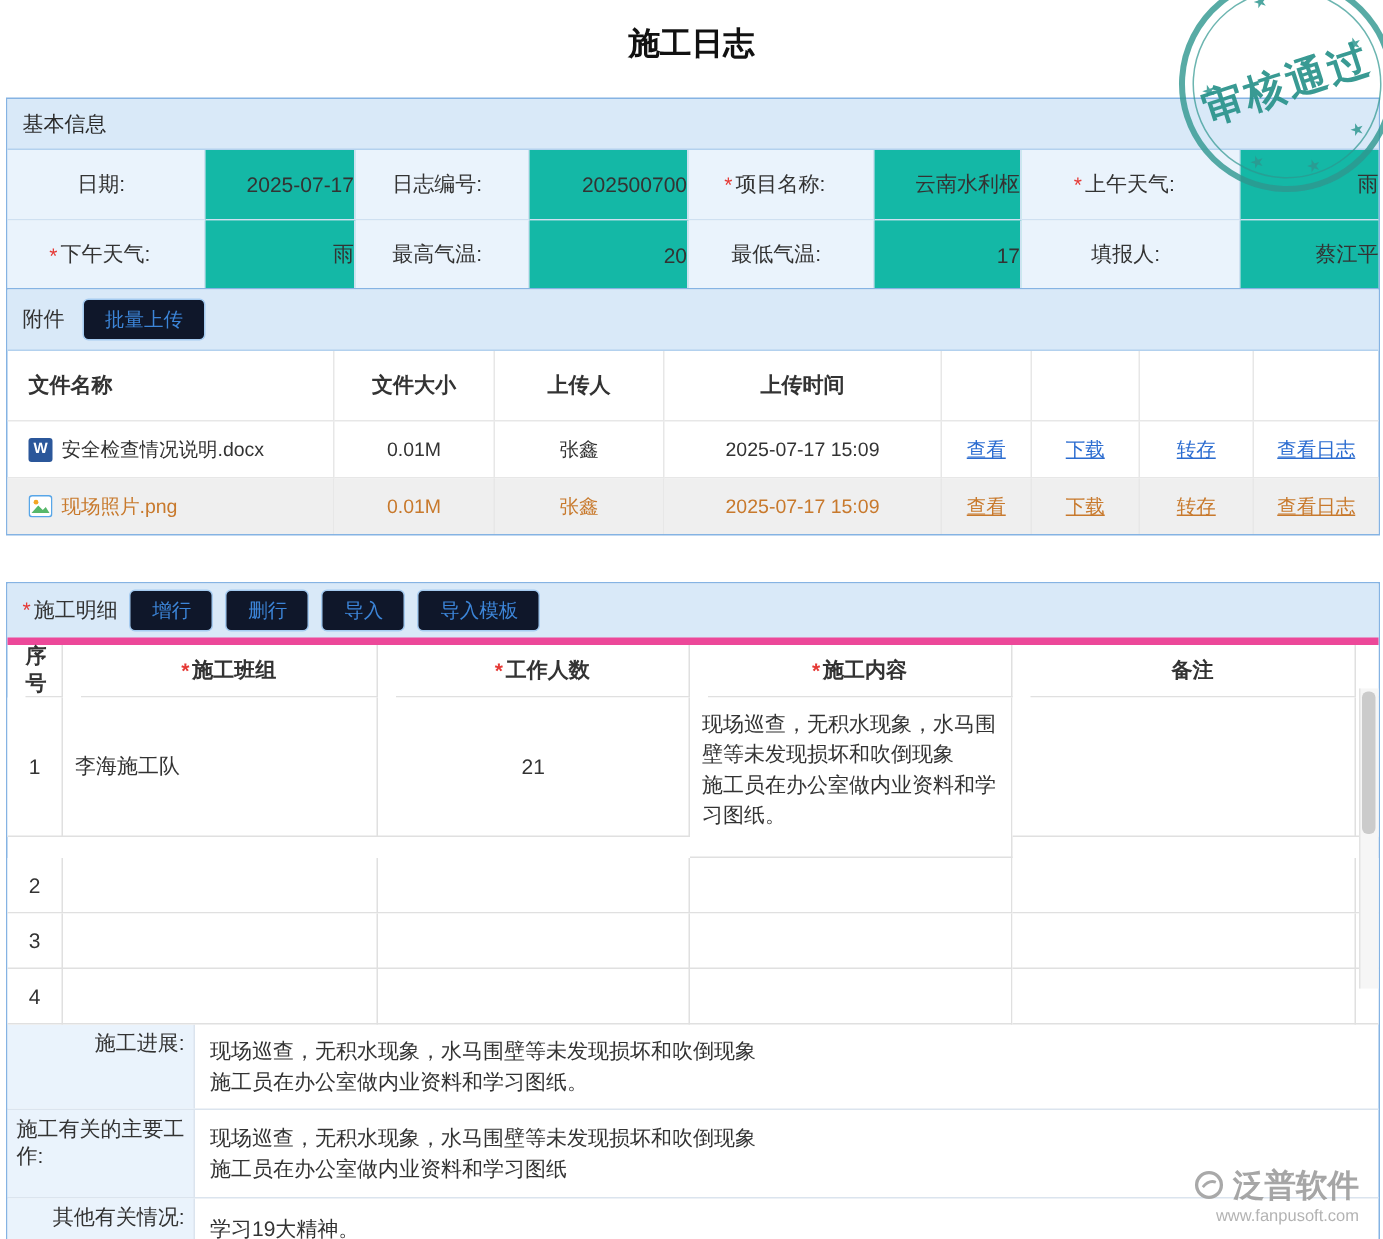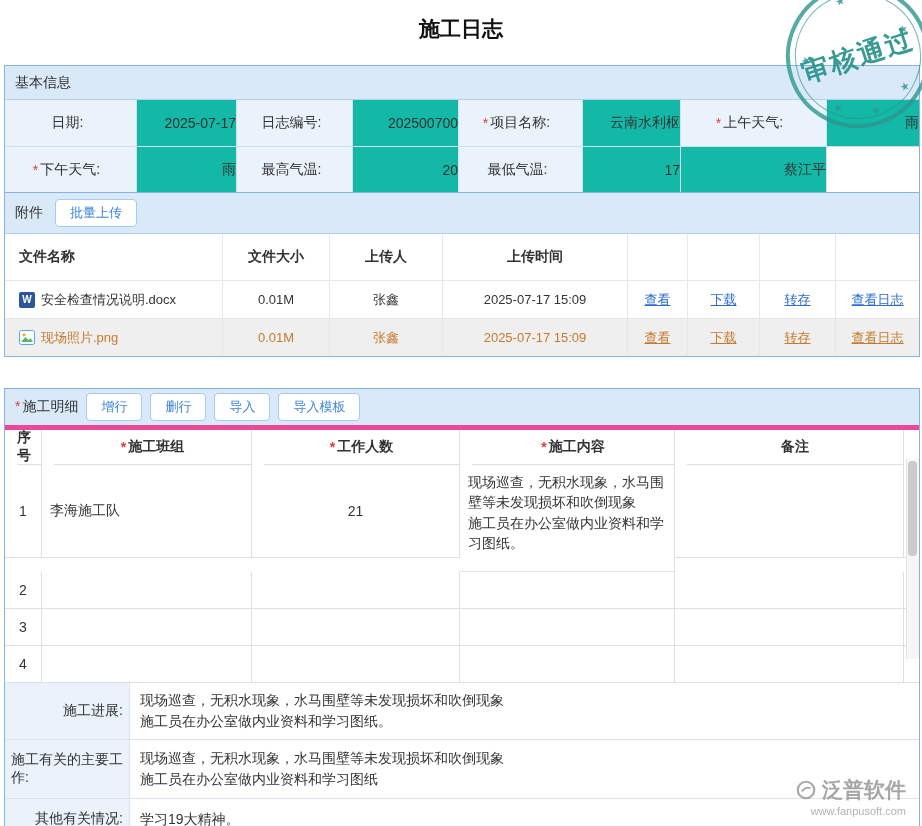--- a/index.html
+++ b/index.html
@@ -22,21 +22,21 @@
   
   .bi-grid{display:grid;grid-template-columns:132px 100px 116px 106px 124px 98px 146px 1fr;}
   .bi-cell{height:46px;display:flex;align-items:center;border-right:1px solid #cfe0f1;
     border-bottom:1px solid #cfe0f1;font-size:14px;}
   .bi-cell:nth-child(8n){border-right:none;}
   .bi-cell:nth-child(n+9){border-bottom:none;}
   .bi-label{background:#eaf3fc;justify-content:center;padding-right:8px;}
   .bi-value{background:#14b8a6;padding-left:10px;color:#333;justify-content:flex-end;}
 
   
-  .btn{display:inline-flex;align-items:center;height:26px;padding:0 14px;background:#ffffff;
+  .btn{display:inline-flex;align-items:center;height:26px;padding:0 14px;background:#0f172a;
     border:1px solid #a5cbf0;border-radius:4px;color:#3c85d8;font-size:13px;cursor:pointer;}
 
   
   .att-bar{height:40px;display:flex;align-items:center;gap:12px;padding-left:10px;
     background:#d9e9f8;border-bottom:1px solid #b3d1ee;}
   .att-grid{display:grid;grid-template-columns:218px 107px 113px 185px 60px 72px 76px 1fr;}
   .att-cell{display:flex;align-items:center;justify-content:center;border-right:1px solid #e7e7e7;
     border-bottom:1px solid #e7e7e7;font-size:13px;min-height:37px;}
   .att-cell:nth-child(8n){border-right:none;}
   .att-head{min-height:46px;font-weight:600;font-size:14px;}
@@ -60,21 +60,21 @@
   .dt-left{justify-content:flex-start;padding-left:8px;}
   .dt-content{justify-content:flex-start;align-items:flex-start;padding:7px 8px;
     white-space:pre-line;line-height:1.45;text-align:left;}
   .v-scrollbar{position:absolute;right:0;top:70px;width:12px;height:200px;background:#f6f6f6;
     border-left:1px solid #e3e3e3;}
   .v-thumb{position:absolute;left:1px;top:2px;width:9px;height:95px;background:#cbcbcb;border-radius:4px;}
 
   
   .sum-row{display:grid;grid-template-columns:125px 1fr;border-bottom:1px solid #dbe4ee;}
   .sum-row:last-child{border-bottom:none;}
-  .sum-label{background:#eaf3fc;display:flex;align-items:center;justify-content:flex-end;
+  .sum-label{background:#eaf3fc;display:flex;align-items:flex-start;justify-content:flex-end;
     padding:4px 6px;border-right:1px solid #dbe4ee;font-size:14px;}
   .sum-label .t{text-align:left;}
   .sum-value{display:flex;align-items:center;padding:6px 10px;white-space:pre-line;
     font-size:14px;line-height:1.5;}
   .h56{height:56px;} .h58{height:58px;} .h40{height:40px;}
 
   
   .stamp{position:absolute;top:-16px;right:-8px;width:136px;height:136px;border:4px solid rgba(46,150,143,.8);
     border-radius:50%;transform:rotate(-18deg);display:flex;align-items:center;justify-content:center;z-index:5;}
   .stamp::before{content:"";position:absolute;inset:5px;border:1px solid rgba(46,150,143,.7);border-radius:50%;}
@@ -150,20 +150,24 @@
       </div>
     <div class="bi-cell bi-value">
         <span>20</span>
       </div>
     <div class="bi-cell bi-label">
         <span class="req"></span>
         <span>最低气温:</span>
       </div>
     <div class="bi-cell bi-value">
         <span>17</span>
+      </div>
+    <div class="bi-cell bi-label">
+        <span class="req"></span>
+        <span>填报人:</span>
       </div>
     <div class="bi-cell bi-value">
         <span>蔡江平</span>
       </div>
   </div>
 </div>
 
 <div class="section sec2">
   <div class="att-bar">
     <span>附件</span>

